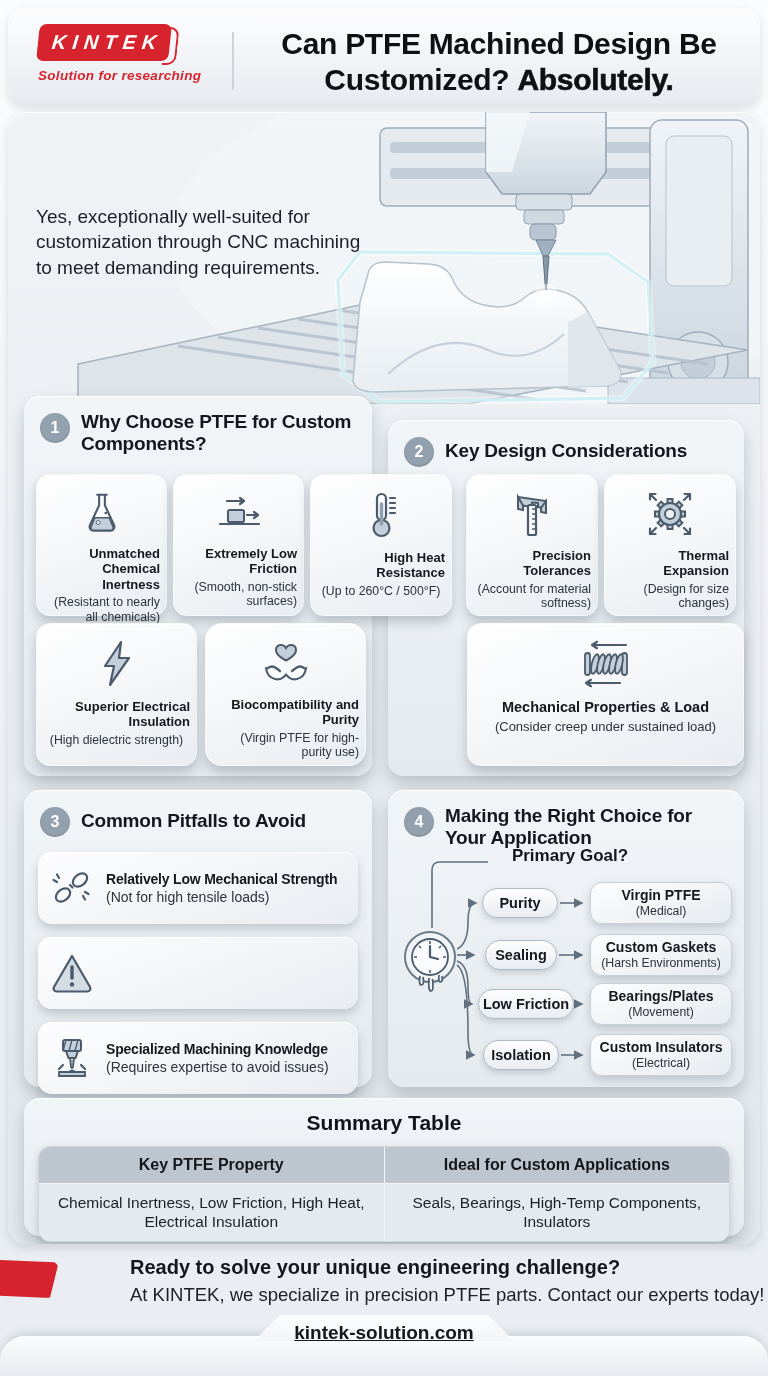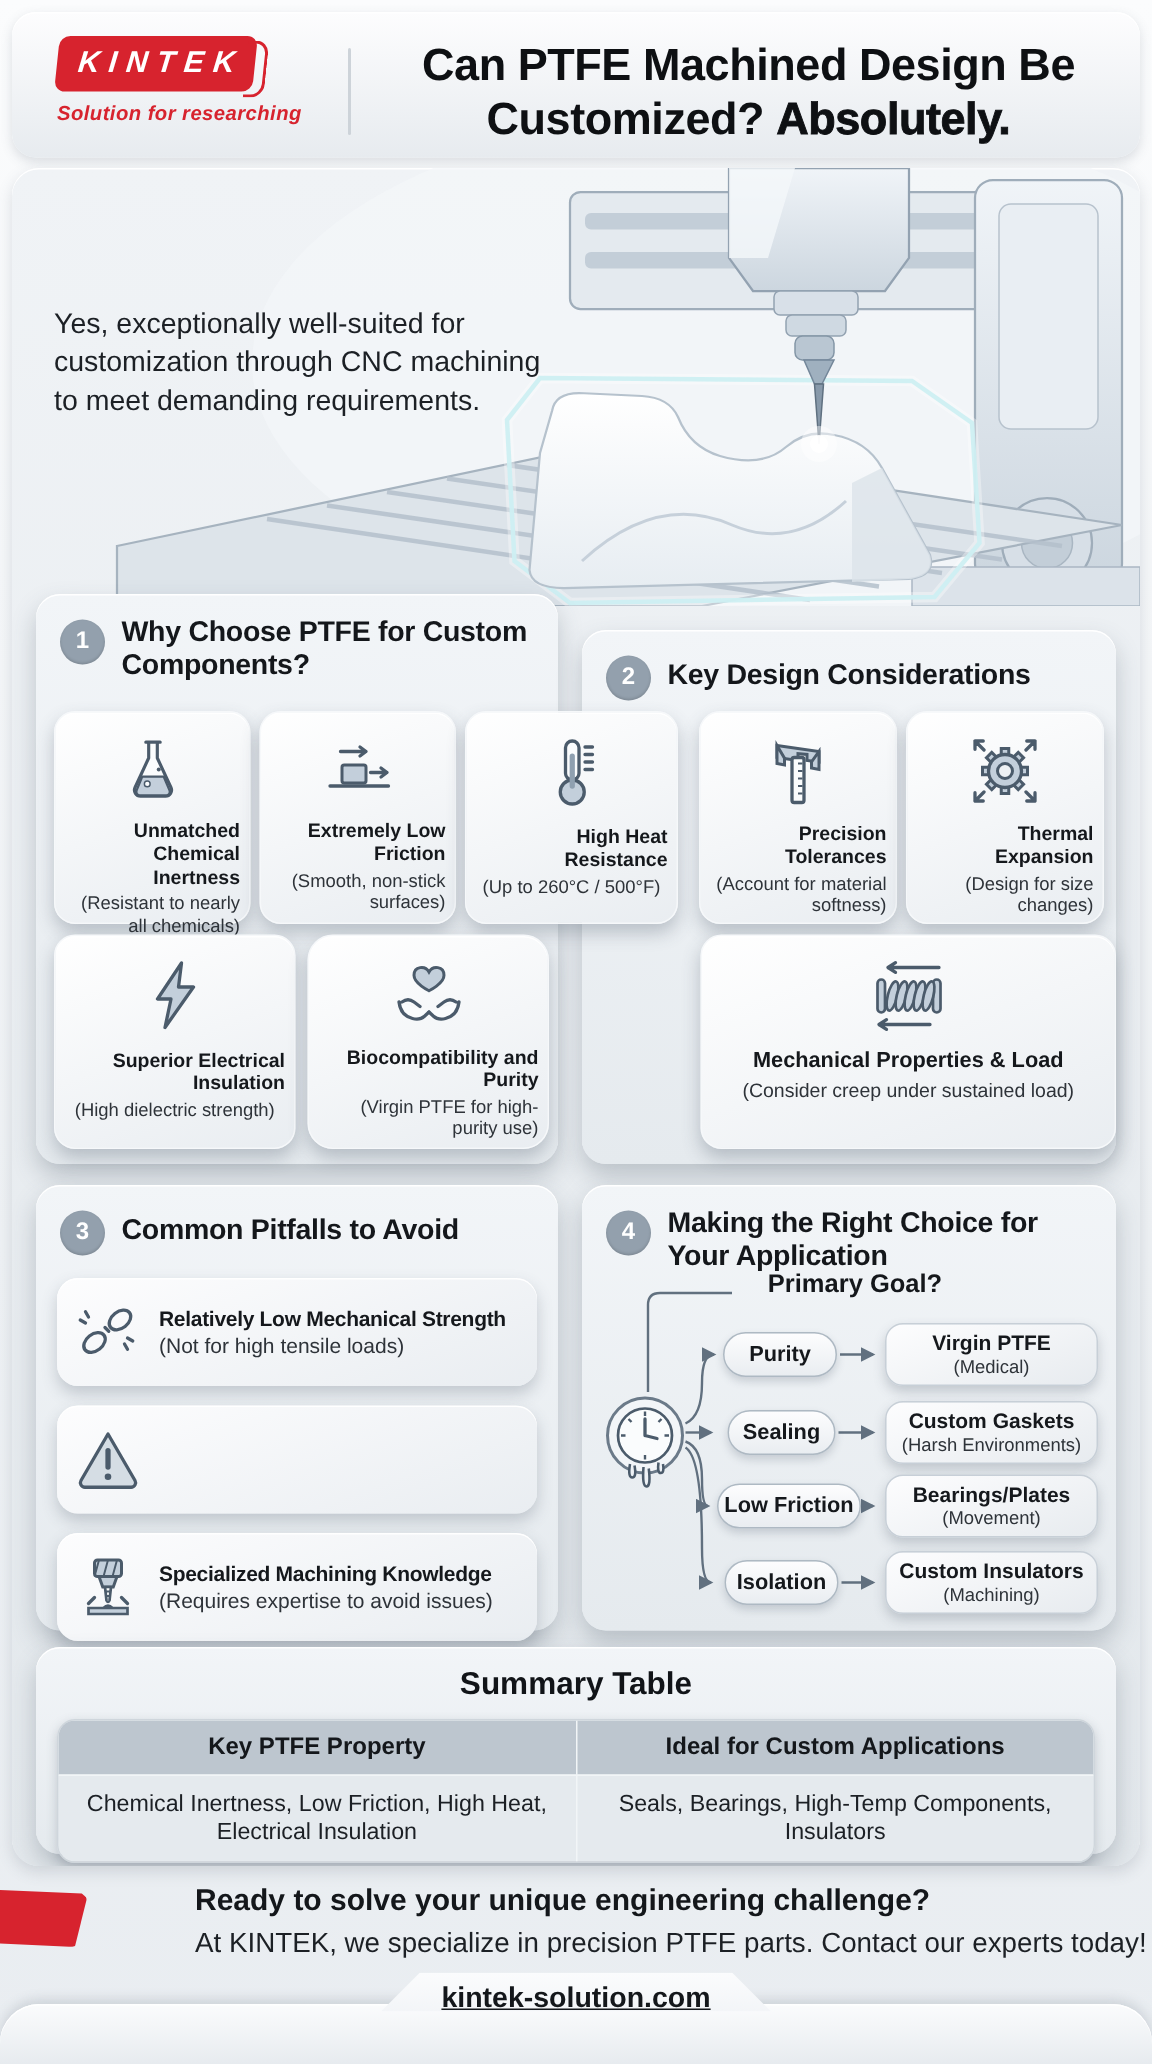--- a/index.html
+++ b/index.html
@@ -415,21 +415,21 @@
       <div class="result" style="top:144px;">
         <div class="result-title">Custom Gaskets</div>
         <div class="result-note">(Harsh Environments)</div>
       </div>
       <div class="result" style="top:193px;">
         <div class="result-title">Bearings/Plates</div>
         <div class="result-note">(Movement)</div>
       </div>
       <div class="result" style="top:244px;">
         <div class="result-title">Custom Insulators</div>
-        <div class="result-note">(Machining)</div>
+        <div class="result-note">(Electrical)</div>
       </div>
     </div>
 
     <div class="panel" style="left:16px; top:986px; width:720px; height:138px;">
       <div class="summary-title">Summary Table</div>
       <div class="summary-table">
         <div class="tr">
           <div class="th">Key PTFE Property</div>
           <div class="th">Ideal for Custom Applications</div>
         </div>

